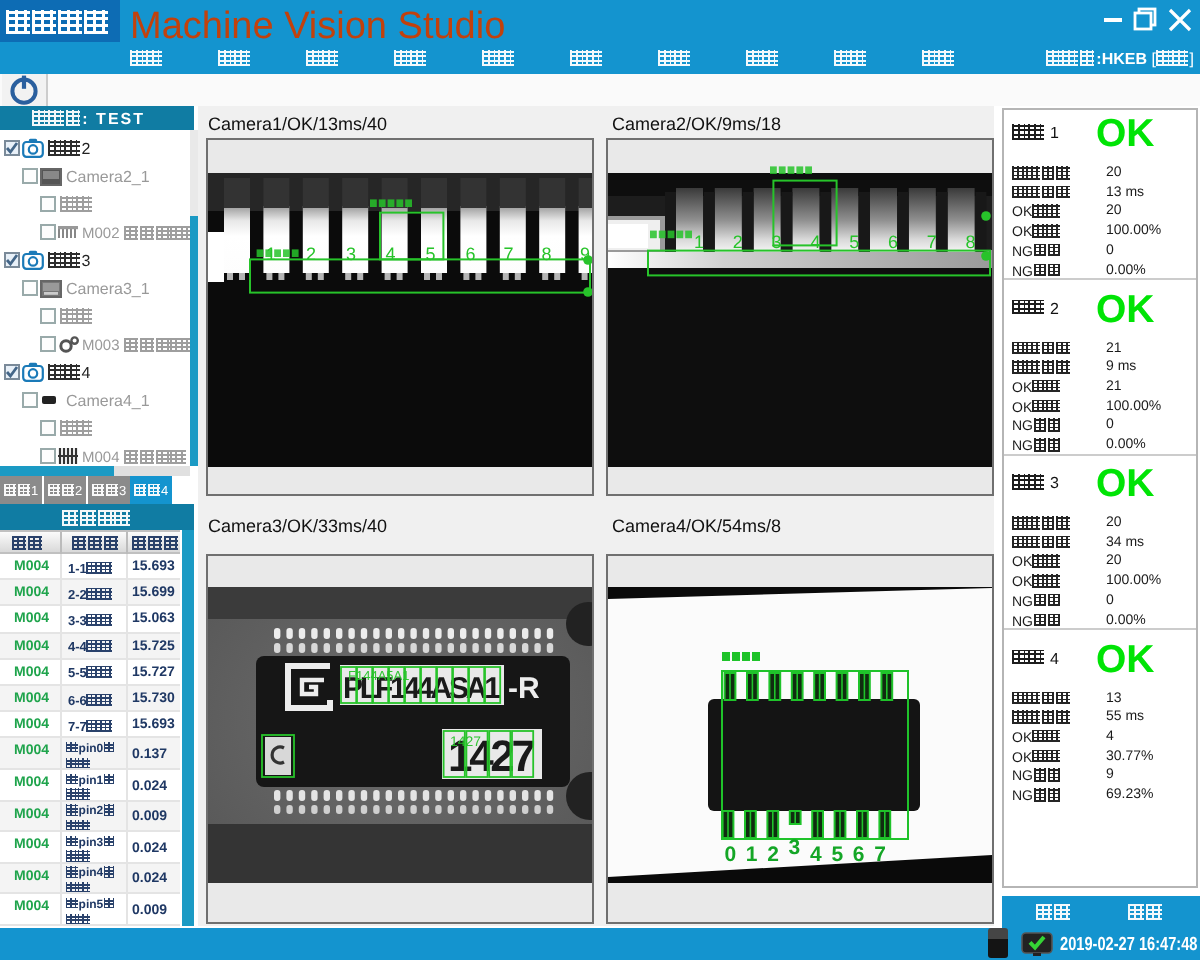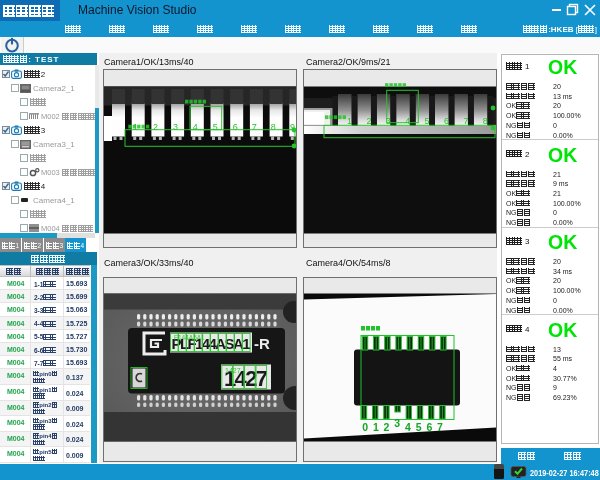--- a/index.html
+++ b/index.html
@@ -10,21 +10,21 @@
  background:
  repeating-linear-gradient(90deg, currentColor 0 .12em, transparent .12em .36em),
  repeating-linear-gradient(0deg, currentColor 0 .12em, transparent .12em .27em);
  opacity:.95}
 i.z.b{opacity:1}
 </style></head><body>
 
 <div class="ab" style="left:0;top:0;width:600px;height:21px;background:#1494cf"></div>
 <div class="ab" style="left:0;top:0;width:60px;height:21px;background:#0d6cb4"></div>
 <div class="ab" style="left:3px;top:5px;color:#fff;font-size:12.5px;font-weight:bold;letter-spacing:.5px"><i class="z b"></i><i class="z b"></i><i class="z b"></i><i class="z b"></i></div>
-<div class="ab" style="left:78px;top:3px;color:#0f172a;font-size:12px">Machine Vision Studio</div>
+<div class="ab" style="left:65px;top:3px;color:#c2410c;font-size:19px">Machine Vision Studio</div>
 <div class="ab" style="left:552px;top:9px;width:9px;height:2px;background:#fff"></div>
 <svg class="ab" style="left:566px;top:3px" width="13" height="13" viewBox="0 0 13 13">
 <rect x="3.5" y="1.5" width="8" height="8" fill="none" stroke="#fff" stroke-width="1.4"></rect>
 <rect x="1.5" y="3.5" width="8" height="8" fill="#1494cf" stroke="#fff" stroke-width="1.4"></rect>
   </svg>
 <svg class="ab" style="left:583px;top:3px" width="14" height="14" viewBox="0 0 14 14">
 <path d="M2 2 L12 12 M12 2 L2 12" stroke="#fff" stroke-width="1.6"></path>
   </svg>
 <div class="ab" style="left:0;top:21px;width:600px;height:16px;background:#1494cf"></div>
 <div class="ab" style="left:65px;top:25px;color:#fff;font-size:8px"><i class="z"></i><i class="z"></i></div>
@@ -37,21 +37,21 @@
 <div class="ab" style="left:373px;top:25px;color:#fff;font-size:8px"><i class="z"></i><i class="z"></i></div>
 <div class="ab" style="left:417px;top:25px;color:#fff;font-size:8px"><i class="z"></i><i class="z"></i></div>
 <div class="ab" style="left:461px;top:25px;color:#fff;font-size:8px"><i class="z"></i><i class="z"></i></div>
 <div class="ab" style="left:523px;top:25px;color:#fff;font-size:8px"><i class="z"></i><i class="z"></i><i class="z"></i><span style="font-weight:bold">:HKEB</span> [<i class="z"></i><i class="z"></i>]</div>
 <div class="ab" style="left:0;top:37px;width:600px;height:16px;background:#fafafa"></div>
 <div class="ab" style="left:1px;top:37px;width:23px;height:16px;background:#f2f2f2;border-right:1px solid #ccc"></div>
 <svg class="ab" style="left:4px;top:37px" width="16" height="16" viewBox="0 0 16 16">
 <circle cx="8" cy="8.6" r="5.8" fill="none" stroke="#2a5f9e" stroke-width="2"></circle>
 <line x1="8" y1="0.8" x2="8" y2="7.4" stroke="#2a5f9e" stroke-width="2.1"></line>
   </svg>
-<div class="ab" style="left:0;top:53px;width:97px;height:12px;background:#107ca3;color:#fff;font-size:8px;padding:2px 0 0 3px;font-weight:bold"><i class="z"></i><i class="z"></i><i class="z"></i><span style="letter-spacing:1px">: TEST</span></div>
+<div class="ab" style="left:0;top:53px;width:97px;height:12px;background:#107ca3;color:#fff;font-size:8px;padding:2px 0 0 16px;font-weight:bold"><i class="z"></i><i class="z"></i><i class="z"></i><span style="letter-spacing:1px">: TEST</span></div>
 <div class="ab" style="left:0;top:65px;width:95px;height:168px;background:#fff"></div>
 <svg class="ab" style="left:2px;top:70px" width="8" height="8" viewBox="0 0 8 8">
     <rect x="0.5" y="0.5" width="7" height="7" fill="#e8f0f8" stroke="#7a8a99"></rect>
     <path d="M1.5 4 L3.2 6 L6.5 1.5" stroke="#446688" stroke-width="1.4" fill="none"></path>
   </svg>
 <svg class="ab" style="left:11px;top:69px" width="11" height="10" viewBox="0 0 11 10">
     <rect x="0.6" y="2" width="9.8" height="7.4" rx="1.6" fill="none" stroke="#1a7ab8" stroke-width="1.1"></rect>
     <rect x="3.4" y="0.4" width="4.2" height="2" rx="0.8" fill="#1a7ab8"></rect>
     <circle cx="5.5" cy="5.7" r="2.1" fill="none" stroke="#1a7ab8" stroke-width="1.1"></circle>
   </svg>
@@ -223,21 +223,21 @@
 <div class="ab" style="left:66px;top:436.3px;font-size:7px;font-weight:bold;color:#1f3864">0.024</div>
 <div class="ab" style="left:0;top:447.4px;width:90px;height:15.6px;background:#fff;border-bottom:1px solid #e4e4e4"></div>
 <div class="ab" style="left:30px;top:447.4px;width:1px;height:15.6px;background:#e4e4e4"></div>
 <div class="ab" style="left:63px;top:447.4px;width:1px;height:15.6px;background:#e4e4e4"></div>
 <div class="ab" style="left:7px;top:450.4px;font-size:7px;font-weight:bold;color:#1fa44c">M004</div>
 <div class="ab" style="left:33px;top:448.9px;font-size:6px;font-weight:bold;color:#1f3864;line-height:6.5px"><i class="z"></i>pin5<i class="z"></i><br><i class="z"></i><i class="z"></i></div>
 <div class="ab" style="left:66px;top:451.9px;font-size:7px;font-weight:bold;color:#1f3864">0.009</div>
 <div class="ab" style="left:90px;top:265px;width:7px;height:198px;background:#1b9ac4;border-left:1px solid #fff"></div>
 <div class="ab" style="left:99px;top:53px;width:398px;height:410px;background:#f0f0f0"></div>
 <div class="ab" style="left:104px;top:57px;font-size:9px;color:#111">Camera1/OK/13ms/40</div>
-<div class="ab" style="left:306px;top:57px;font-size:9px;color:#111">Camera2/OK/9ms/21</div>
+<div class="ab" style="left:306px;top:57px;font-size:9px;color:#111">Camera2/OK/9ms/18</div>
 <div class="ab" style="left:104px;top:258px;font-size:9px;color:#111">Camera3/OK/33ms/40</div>
 <div class="ab" style="left:306px;top:258px;font-size:9px;color:#111">Camera4/OK/54ms/8</div>
 <div class="ab" style="left:103px;top:69px;width:194px;height:179px;background:#e9e9e9;border:1px solid #707070"></div>
 <div class="ab" style="left:303px;top:69px;width:194px;height:179px;background:#e9e9e9;border:1px solid #707070"></div>
 <div class="ab" style="left:103px;top:277px;width:194px;height:185px;background:#e9e9e9;border:1px solid #707070"></div>
 <div class="ab" style="left:303px;top:277px;width:194px;height:185px;background:#e9e9e9;border:1px solid #707070"></div>
 <svg class="ab" style="left:104px;top:70px" width="192" height="177" viewBox="0 0 192 177">
     <defs>
       <linearGradient id="p1" x1="0" y1="0" x2="0" y2="1">
         <stop offset="0" stop-color="#9a9a9a"></stop>

